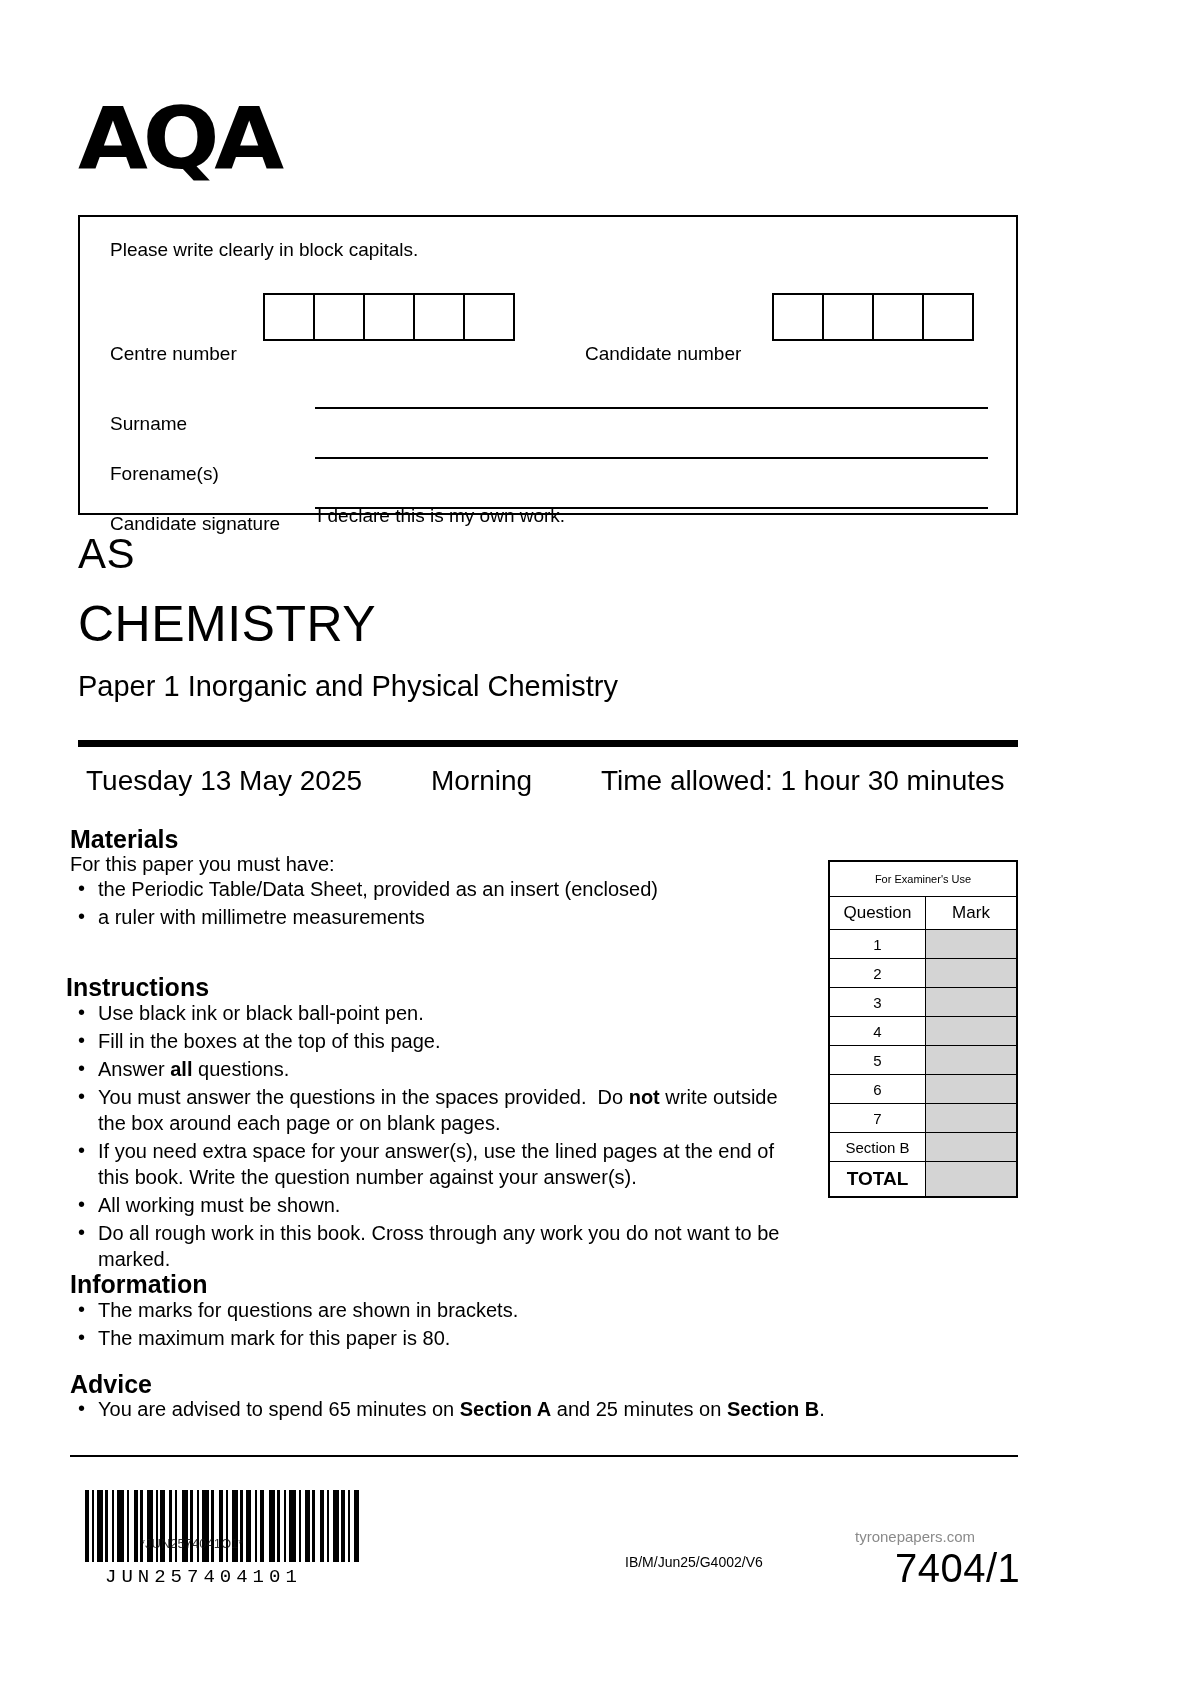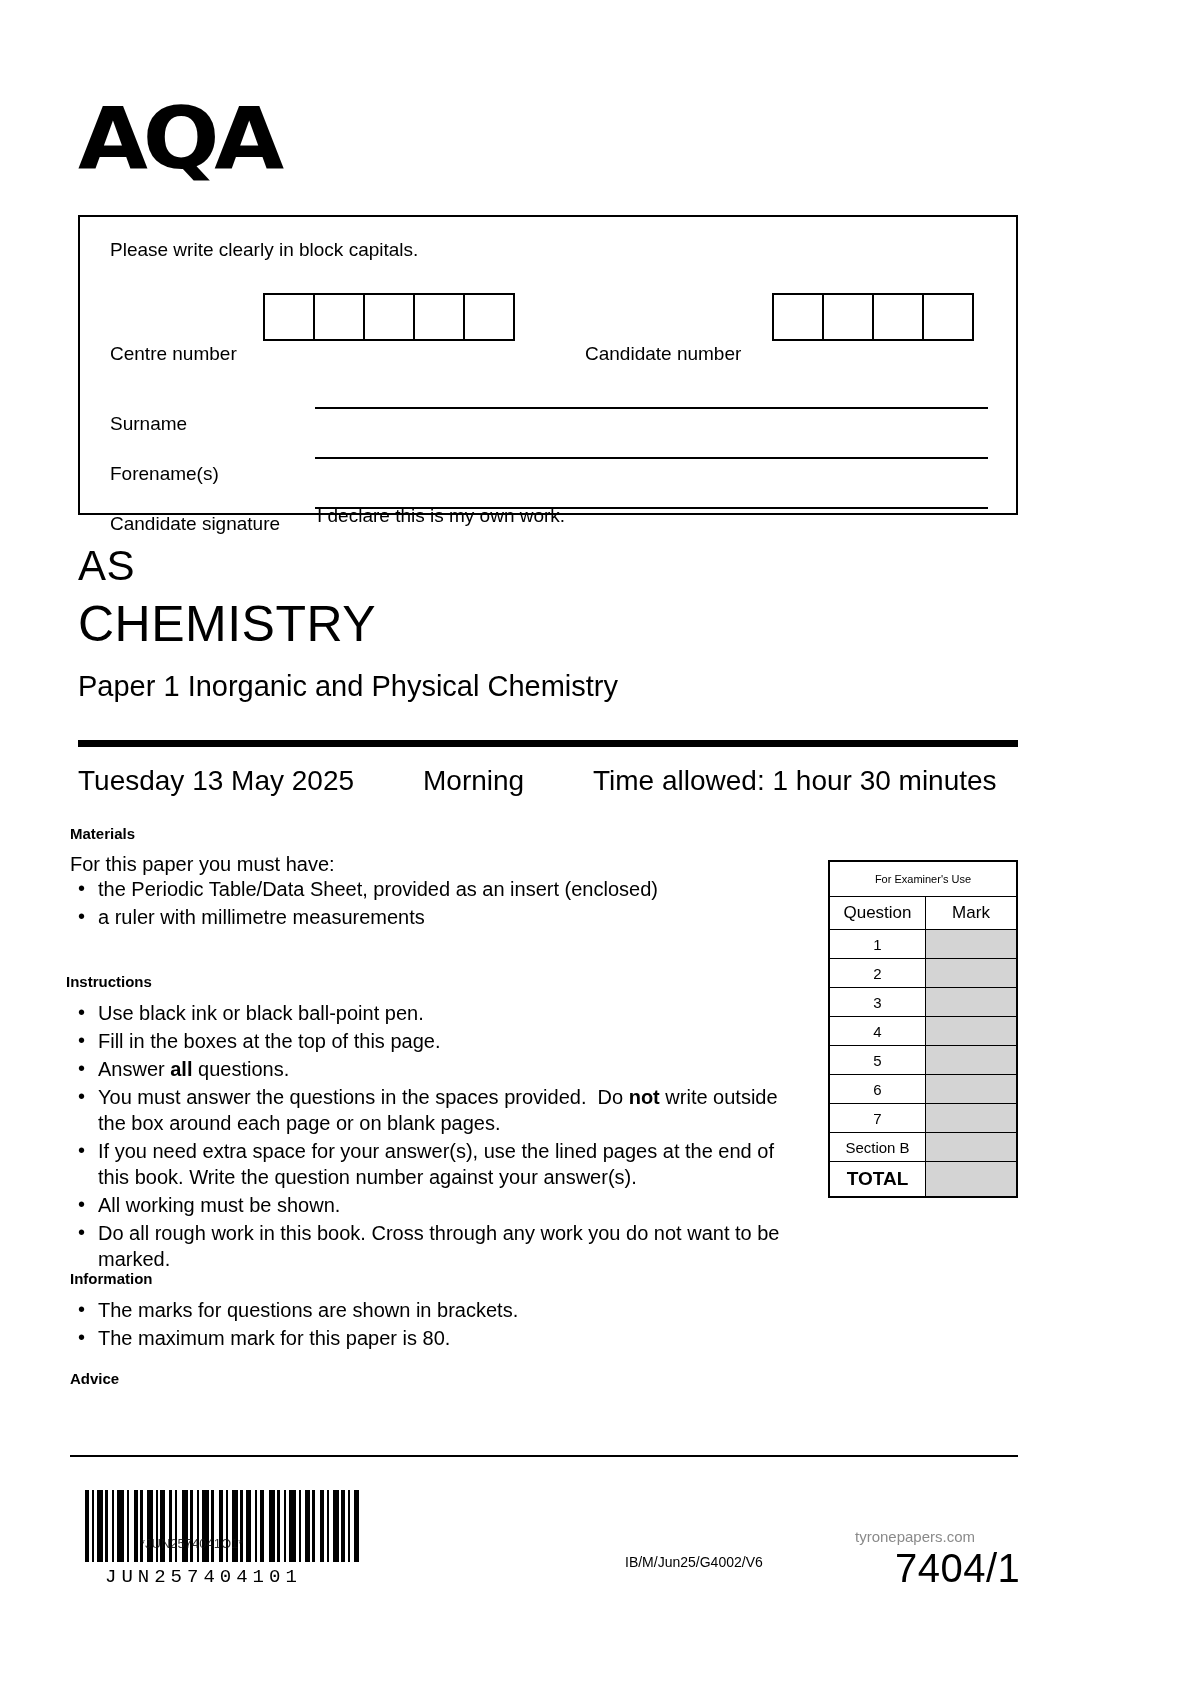--- a/index.html
+++ b/index.html
@@ -64,46 +64,46 @@
   .rule-signature { left:235px; top:290px; width:673px; }
 
   .declare {
     position:absolute; left:237px; top:288px;
     font-size:19px;
   }
 
   
   .as-title {
     position:absolute; left:78px; top:530px;
-    font-size:42px; letter-spacing:0.5px;margin-top:12px;
+    font-size:42px; letter-spacing:0.5px;
   }
   .subject {
     position:absolute; left:78px; top:595px;
     font-size:50px; letter-spacing:0.5px;
   }
   .paper-line {
     position:absolute; left:78px; top:670px;
     font-size:29px;
   }
   .thick-rule {
     position:absolute; left:78px; top:740px;
     width:940px; height:7px; background:#000;
   }
   .datetime {
     position:absolute; left:78px; top:765px;
     width:945px; font-size:28px;
     display:flex;
   }
-  .datetime .d1 { width:345px; }
+  .datetime .d1 { width:345px;margin-left:8px; }
   .datetime .d2 { width:170px; }
   .datetime .d3 { flex:1; }
 
   
   .sec-head {
-    position:absolute; font-weight:bold; font-size:15px;text-align:right;
+    position:absolute; font-weight:bold; font-size:25px;text-align:right;
   }
   .materials-head { left:70px; top:825px; }
   .instructions-head { left:66px; top:973px; }
   .information-head { left:70px; top:1270px; }
   .advice-head { left:70px; top:1370px; }
 
   .para { position:absolute; font-size:20px; line-height:26px; }
   .materials-intro { left:70px; top:851px; }
 
   ul.bullets {
@@ -251,20 +251,23 @@
     <li>Do all rough work in this book.  Cross through any work you do not want to be marked.</li>
   </ul>
 
   <div class="sec-head information-head">Information</div>
   <ul class="bullets information-list">
     <li>The marks for questions are shown in brackets.</li>
     <li>The maximum mark for this paper is 80.</li>
   </ul>
 
   <div class="sec-head advice-head">Advice</div>
+  <ul class="bullets advice-list">
+    <li>You are advised to spend 65 minutes on <b class="bold">Section A</b> and 25 minutes on <b class="bold">Section B</b>.</li>
+  </ul>
 
   <table class="ex-table">
     <tbody>
         <tr>
       <td class="title-cell" colspan="2">For Examiner's Use</td>
     </tr>
     <tr>
       <td class="hdr qnum">Question</td>
       <td class="hdr">Mark</td>
     </tr>

